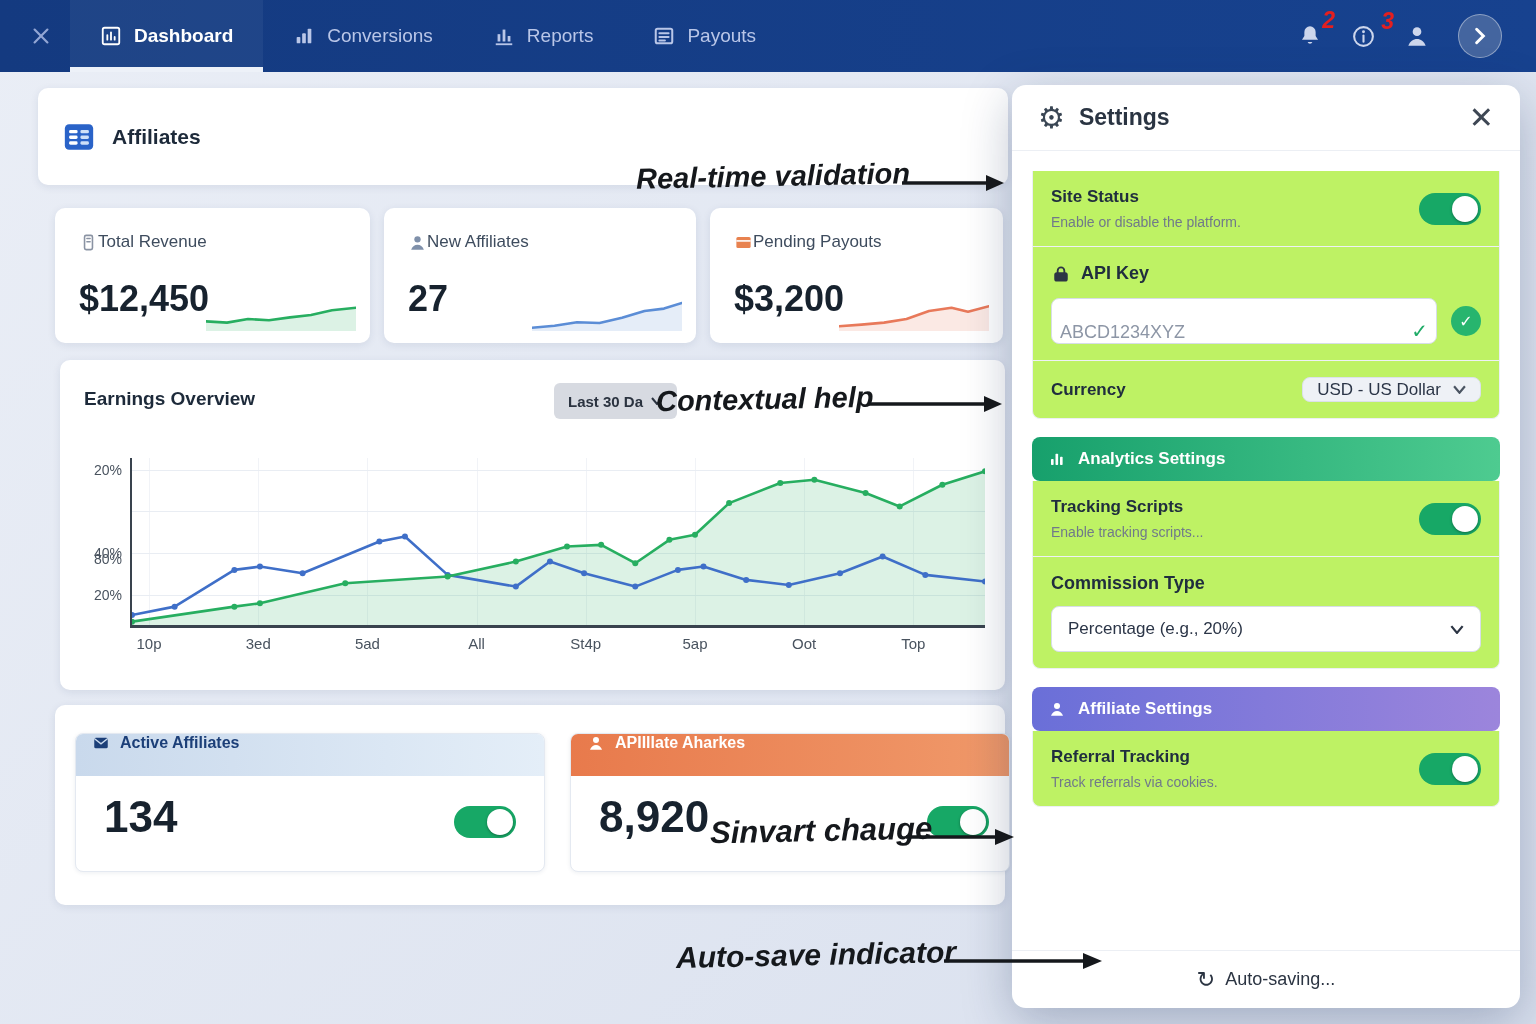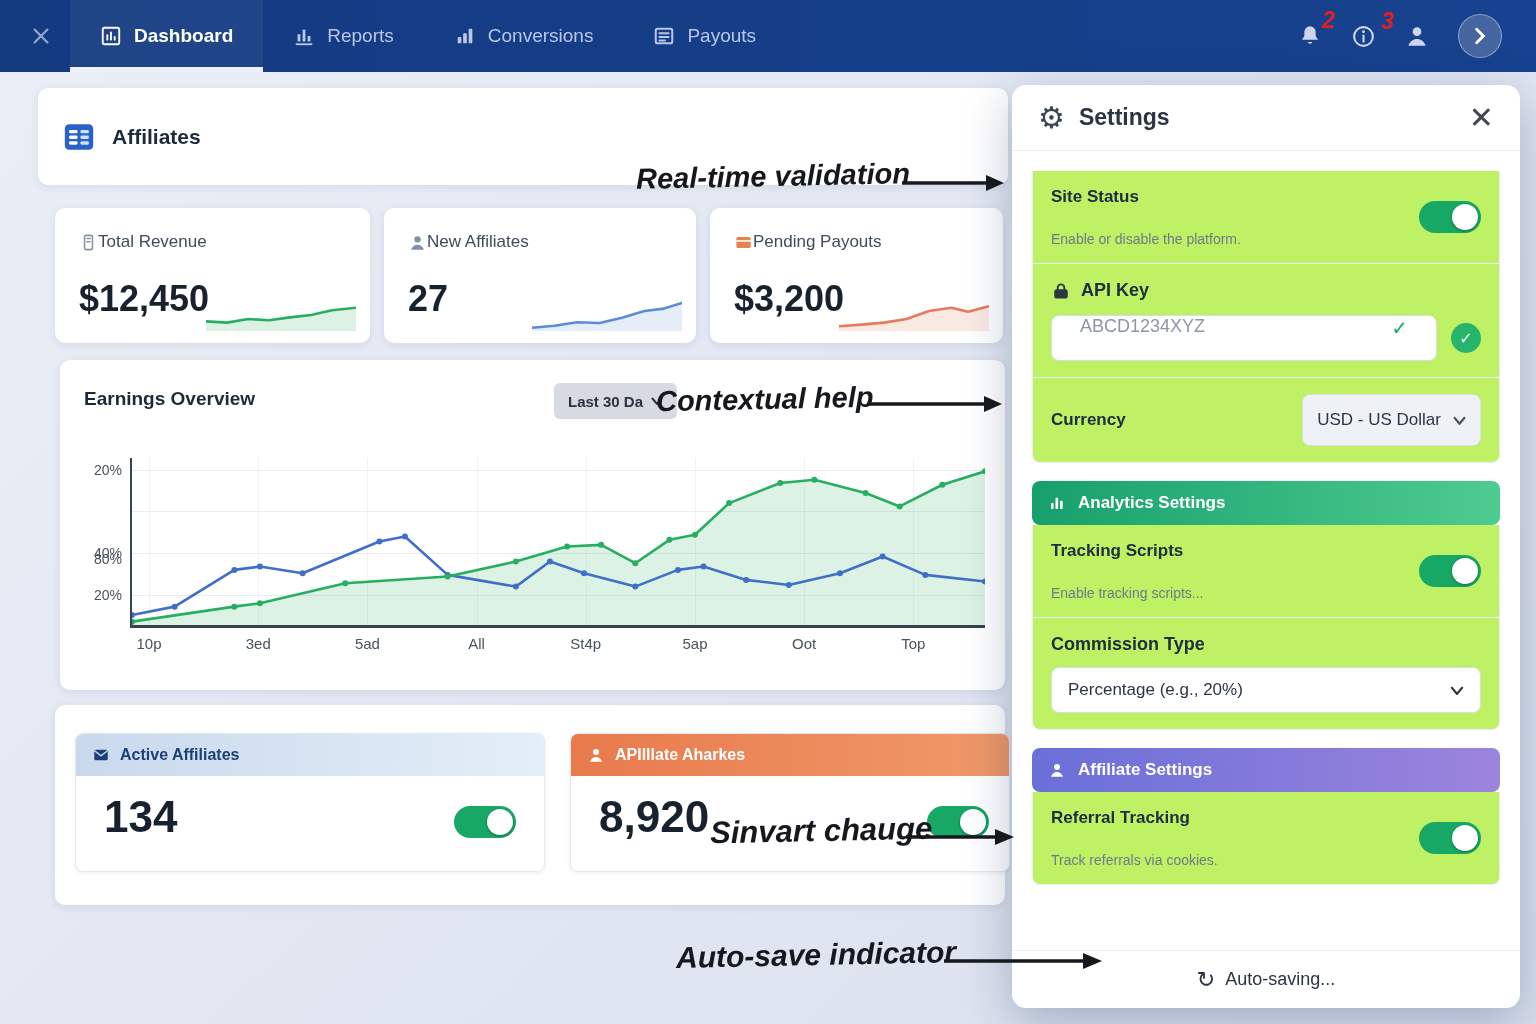--- a/index.html
+++ b/index.html
@@ -37,21 +37,21 @@
 .plot{position:absolute;left:70px;top:98px;width:855px;height:170px;border-left:2px solid #39434e;border-bottom:3px solid #39434e}
 .plot svg{position:absolute;left:0;top:0}
 .ytick{position:absolute;left:-62px;width:52px;text-align:right;transform:translateY(-50%);font-size:14px;color:#49535f}
 .xtick{position:absolute;top:calc(100% + 10px);transform:translateX(-50%);font-size:15px;color:#49535f}
 .hgrid{position:absolute;left:0;right:0;height:1px;background:#e9edf3}
 .vgrid{position:absolute;top:0;bottom:0;width:1px;background:#f1f3f7}
 
 
 .bottom-panel{position:absolute;left:55px;top:705px;width:950px;height:200px}
 .mini-card{position:absolute;border:1px solid #e4e9f1;border-radius:8px;overflow:hidden;background:#fff;box-shadow:0 1px 4px rgba(25,45,90,.08)}
-.mini-head{height:42px;display:flex;align-items:center;gap:10px;padding:0 16px;font-size:16px;font-weight:bold}
+.mini-head{height:42px;display:flex;align-items:flex-start;gap:10px;padding:0 16px;font-size:16px;font-weight:bold}
 .mini-head.blue{background:linear-gradient(90deg,#c9d9ec,#e4eef8);color:#1c3f78}
 .mini-head.orange{background:linear-gradient(90deg,#e87a4c,#f0996a);color:#fff}
 .mini-body{position:relative;height:95px}
 .mini-value{position:absolute;left:28px;top:16px;font-size:44px;font-weight:bold;color:#17222e}
 
 
 .toggle{width:62px;height:32px;border-radius:16px;background:#17a866;position:relative;display:inline-block;cursor:pointer;flex:none}
 .toggle::after{content:'';position:absolute;right:3px;top:3px;width:26px;height:26px;border-radius:50%;background:#fff;box-shadow:0 1px 3px rgba(0,0,0,.35)}
 
 
@@ -63,25 +63,25 @@
 .panel-body{padding:20px 20px 0}
 .sec{margin-bottom:18px}
 .sec-head{height:44px;border-radius:8px;display:flex;align-items:center;gap:12px;padding:0 16px;color:#fff;font-size:17px;font-weight:bold}
 .sec-head.general{background:linear-gradient(90deg,#2c68d2,#3ba3e6)}
 .sec-head.analytics{background:linear-gradient(90deg,#17a06c,#4ecb90)}
 .sec-head.affiliate{background:linear-gradient(90deg,#6a6fd8,#9c85dc)}
 .sec-body{background:#bef264;border:1px solid #eceff5;border-top:none;border-radius:0 0 8px 8px}
 .srow{padding:16px 18px;border-bottom:1px solid #eef1f6;display:flex;align-items:center;justify-content:space-between;gap:16px}
 .srow:last-child{border-bottom:none}
 .slabel{font-size:17px;font-weight:bold;color:#202e3e}
-.sdesc{font-size:14px;color:#70798a;margin-top:24px}
-.api-input{flex:1;height:46px;border:1px solid #d7dde8;border-radius:8px;display:flex;align-items:flex-start;padding:0 28px;font-size:18px;color:#8d96a6;background:#fff;cursor:text}
+.sdesc{font-size:14px;color:#70798a;margin-top:7px}
+.api-input{flex:1;height:46px;border:1px solid #d7dde8;border-radius:8px;display:flex;align-items:flex-end;padding:0 8px;font-size:18px;color:#8d96a6;background:#fff;cursor:text}
 .api-check{margin-left:auto;color:#1fab67;font-size:20px;font-weight:bold}
 .valid-circle{width:30px;height:30px;border-radius:50%;background:#27b56e;color:#fff;display:flex;align-items:center;justify-content:center;font-size:16px;font-weight:bold;flex:none}
-.pill-select{height:52px;background:#eef1f6;border:1px solid #dbe1ea;border-radius:8px;display:flex;align-items:center;gap:12px;padding:0 14px;font-size:17px;color:#2b3547;cursor:pointer}
+.pill-select{height:25px;background:#eef1f6;border:1px solid #dbe1ea;border-radius:8px;display:flex;align-items:center;gap:12px;padding:0 14px;font-size:17px;color:#2b3547;cursor:pointer}
 .wide-select{height:46px;border:1px solid #d7dde8;border-radius:8px;background:#fff;display:flex;align-items:center;justify-content:space-between;padding:0 16px;font-size:17px;color:#2b3547;margin-top:12px;cursor:pointer}
 .panel-footer{position:absolute;left:0;right:0;bottom:0;height:58px;border-top:1px solid #eceff4;display:flex;align-items:center;justify-content:center;gap:10px;font-size:18px;color:#2b3442}
 .spinner{font-size:22px;display:inline-block;animation:spin 1.4s linear infinite}
 @keyframes spin{to{transform:rotate(360deg)}}
 
 
 .anno{position:absolute;z-index:40;font-style:italic;font-weight:bold;color:#15181c;transform:rotate(-1.2deg);white-space:nowrap}
 .anno-arrow{position:absolute;z-index:40}
 </style>
 </head>
@@ -99,37 +99,37 @@
           <svg width="22" height="22" viewBox="0 0 24 24" fill="none" stroke="currentColor" stroke-width="2">
             <rect x="3" y="3" width="18" height="18" rx="2"></rect>
             <path d="M8 16v-5M12 16v-8M16 16v-3" stroke-linecap="round"></path>
           </svg>
         </span>
       <span>Dashboard</span>
     </div>
     <div class="nav-item">
       <span>
           <svg width="22" height="22" viewBox="0 0 24 24" fill="currentColor">
+            <rect x="4" y="13" width="4" height="7" rx="1"></rect>
+            <rect x="10" y="9" width="4" height="11" rx="1"></rect>
+            <rect x="16" y="4" width="4" height="16" rx="1"></rect>
+          </svg>
+        </span>
+      <span>Conversions</span>
+    </div>
+    <div class="nav-item">
+      <span>
+          <svg width="22" height="22" viewBox="0 0 24 24" fill="currentColor">
             <path d="M3 20h18v2H3z"></path>
             <rect x="5" y="10" width="3" height="8"></rect>
             <rect x="10.5" y="5" width="3" height="13"></rect>
             <rect x="16" y="12" width="3" height="6"></rect>
           </svg>
         </span>
       <span>Reports</span>
-    </div>
-    <div class="nav-item">
-      <span>
-          <svg width="22" height="22" viewBox="0 0 24 24" fill="currentColor">
-            <rect x="4" y="13" width="4" height="7" rx="1"></rect>
-            <rect x="10" y="9" width="4" height="11" rx="1"></rect>
-            <rect x="16" y="4" width="4" height="16" rx="1"></rect>
-          </svg>
-        </span>
-      <span>Conversions</span>
     </div>
     <div class="nav-item">
       <span>
           <svg width="22" height="22" viewBox="0 0 24 24" fill="none" stroke="currentColor" stroke-width="2.2" stroke-linecap="round">
             <rect x="3" y="4" width="18" height="16" rx="2"></rect>
             <path d="M7 9h10M7 13h10M7 17h6"></path>
           </svg>
         </span>
       <span>Payouts</span>
     </div>

